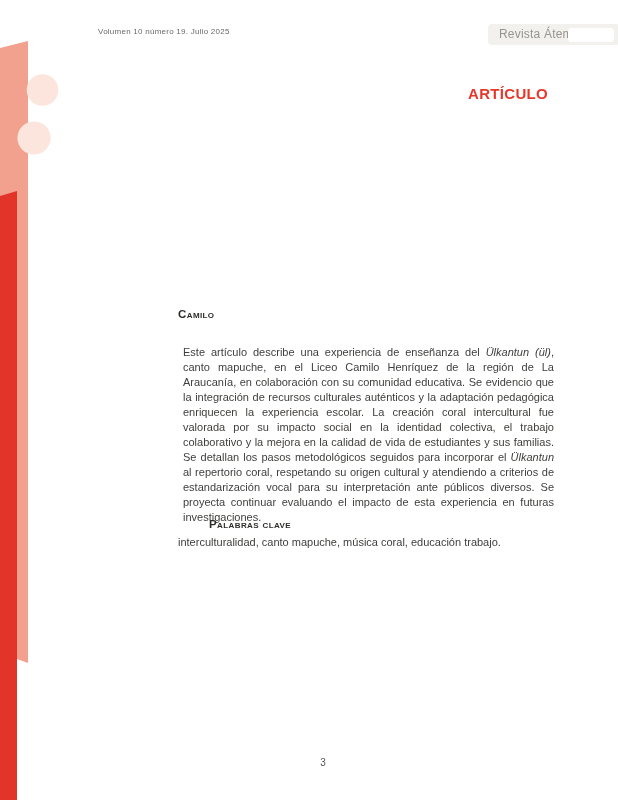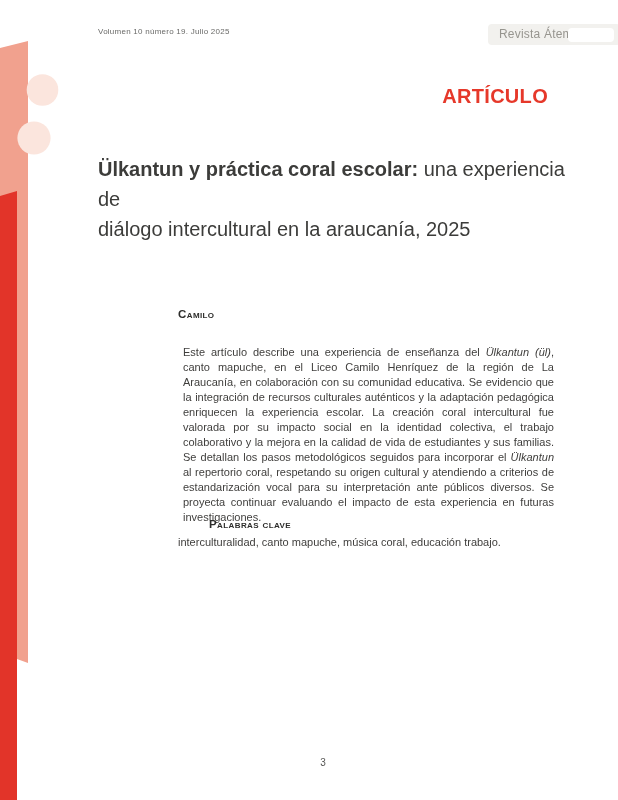--- a/index.html
+++ b/index.html
@@ -28,21 +28,21 @@
     font-size:12px; color:#97958f; letter-spacing:.2px;
   }
   .journal-badge-field {
     position:absolute; left:80px; top:3.5px;
     width:46px; height:14px;
     background:#ffffff; border-radius:4px;
   }
   
   .article-label {
     position:absolute; right:70px; top:85px;
-    font-size:20px; font-weight:700; letter-spacing:.3px;
+    font-size:15px; font-weight:700; letter-spacing:.3px;
     color:#e6382a;
   }
   
   .article-title {
     position:absolute; left:98px; top:141px; width:470px;
     font-size:20px; line-height:30px; color:#3c3c3a; font-weight:400;
   }
   .article-title .t-bold { font-weight:700; }
   
   .author-block {
@@ -91,21 +91,20 @@
 
   <div class="issue-info">Volumen 10 número 19. Julio 2025</div>
 
   <div class="journal-badge">
     <span class="journal-badge-label">Revista Átemus</span>
     <span class="journal-badge-field"></span>
   </div>
 
   <div class="article-label">ARTÍCULO</div>
 
-  <h1 class="article-title"><span class="t-bold">Ülkantun y práctica coral escolar:</span><span> una experiencia de</span><br><span>diálogo intercultural en la araucanía, 2025</span></h1>
 
 
   <div class="main-col">
     <h2 class="sec-heading heading-resumen">Camilo</h2>
 
     <p class="abstract-text" lang="es"><span>Este artículo describe una experiencia de enseñanza del </span><span class="italic">Ülkantun (ül)</span><span>, canto mapuche, en el Liceo Camilo Henríquez de la región de La Araucanía, en colaboración con su comunidad educativa. Se evidencio que la integración de recursos culturales auténticos y la adaptación pedagógica enriquecen la experiencia escolar. La creación coral intercultural fue valorada por su impacto social en la identidad colectiva, el trabajo colaborativo y la mejora en la calidad de vida de estudiantes y sus familias. Se detallan los pasos metodológicos seguidos para incorporar el </span><span class="italic">Ülkantun</span><span> al repertorio coral, respetando su origen cultural y atendiendo a criterios de estandarización vocal para su interpretación ante públicos diversos. Se proyecta continuar evaluando el impacto de esta experiencia en futuras investigaciones.</span></p>
 
     <h2 class="sec-heading heading-palabras">Palabras clave</h2>
 
     <p class="keywords-text">interculturalidad, canto mapuche, música coral, educación trabajo.</p>

